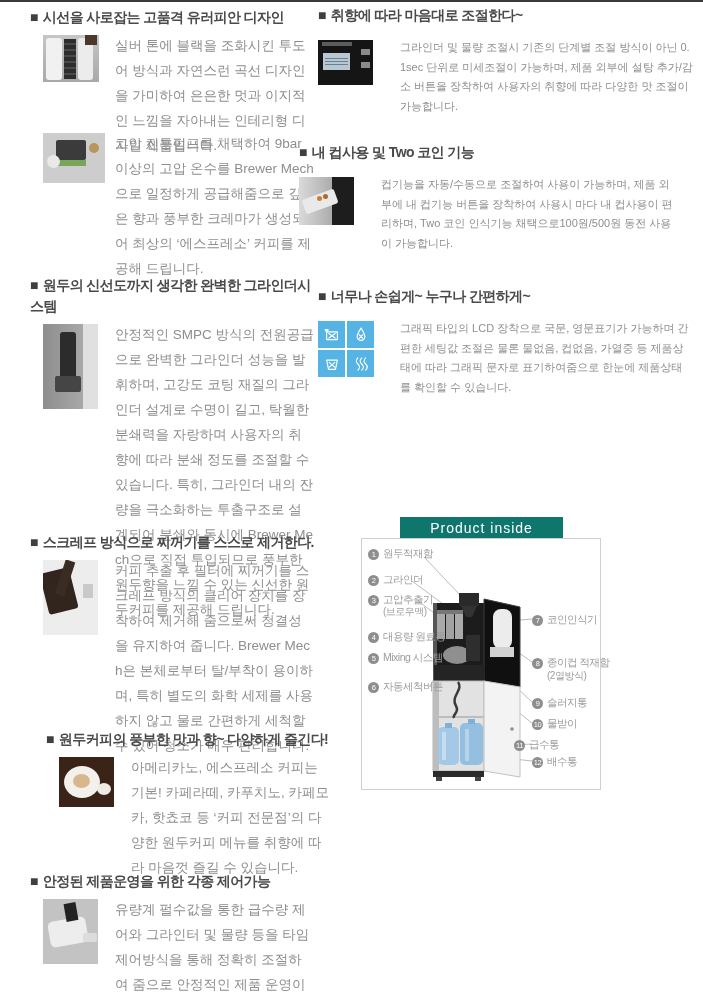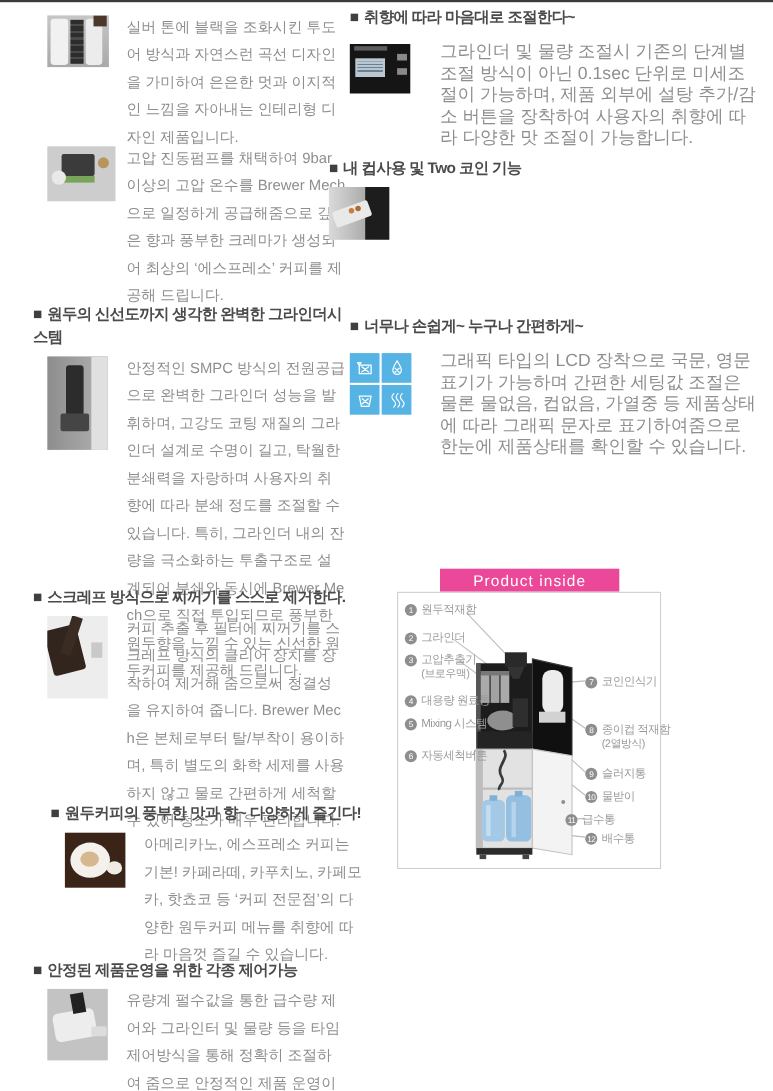--- a/index.html
+++ b/index.html
@@ -10,21 +10,21 @@
   .sec { position:absolute; }
   .sec h3 { margin:0; font-size:14px; font-weight:bold; color:#4a4a4a;
             letter-spacing:-0.6px; line-height:21px; word-break:break-all; }
   .blt { margin-right:5px; color:#3f3f3f; }
   .content { position:relative; margin-top:5px; }
   .photo { position:absolute; top:2px; overflow:hidden; }
   .lsec .photo { left:13px; }
   .rsec .photo { left:0; }
   .body { margin:0; color:#8e8e8e; word-break:break-all; }
   .lsec .body { margin-left:85px; font-size:13.5px; line-height:25px; width:200px; }
-  .rsec .body { margin-left:82px; font-size:16px; line-height:19.5px; width:293px;margin-top:12px; }
+  .rsec .body { margin-left:82px; font-size:11px; line-height:19.5px; width:293px;margin-top:12px; }
   .photo, .photo * { box-sizing:border-box; }
   .photo div { position:absolute; }
 
   
   .ph-machine { width:56px; height:47px; background:linear-gradient(#c6c6c6,#a9a9a9); }
   .ph-machine .p1 { left:3px; top:3px; width:16px; height:42px; background:#f1f1f1; border-radius:3px; }
   .ph-machine .p2 { left:21px; top:4px; width:12px; height:40px; background:repeating-linear-gradient(#2d2d2d 0 4px,#4a4a4a 4px 6px); }
   .ph-machine .p3 { left:35px; top:3px; width:15px; height:42px; background:#ececec; border-radius:3px; }
   .ph-machine .p4 { left:42px; top:0; width:12px; height:10px; background:#4b382b; }
 
@@ -68,37 +68,38 @@
   .ph-cupmech .m4 { left:24px; top:17px; width:5px; height:5px; background:#b06a2e; border-radius:50%; }
 
   
   .icon-grid { position:absolute; left:0; top:2px; width:56px; height:56px;
                display:grid; grid-template-columns:27px 27px; grid-template-rows:27px 27px; gap:2px; }
   .tile { background:#55b4e4; display:flex; align-items:center; justify-content:center; }
   .tile svg { stroke:#fff; fill:none; stroke-width:1.5; stroke-linecap:round; stroke-linejoin:round; }
 
   
   .diagram-bar { position:absolute; left:400px; top:517px; width:163px; height:21px;
-                 background:#ec4899; color:#fff; font-size:14px; letter-spacing:1px;
+                 background:#0f766e; color:#fff; font-size:14px; letter-spacing:1px;
                  display:flex; align-items:center; justify-content:center; }
   .diagram-box { position:absolute; left:361px; top:538px; width:238px; height:250px;
                  border:1px solid #cfcfcf; background:#fff; }
   .callout { position:absolute; display:flex; align-items:center; gap:4px;
              font-size:10.5px; color:#9b9b9b; letter-spacing:-0.5px; white-space:nowrap; }
   .cnum { display:inline-block; width:11px; height:11px; border-radius:50%; background:#8e8e8e;
           color:#fff; font-size:7.5px; line-height:11px; text-align:center; flex:none; }
   .cl2 { position:absolute; font-size:10px; color:#9b9b9b; white-space:nowrap; letter-spacing:-0.5px; }
 </style>
 </head>
 <body>
 
 <div class="page">
   <div class="topbar"></div>
 
   <section class="sec lsec" style="left:30px;top:7px;width:285px">
+    <h3><span class="blt">■</span><span>시선을 사로잡는 고품격 유러피안 디자인</span></h3>
     <div class="content">
       <div class="photo ph-machine">
           <div class="p1"></div>
           <div class="p2"></div>
           <div class="p3"></div>
           <div class="p4"></div>
         </div>
       <p class="body">실버 톤에 블랙을 조화시킨 투도어 방식과 자연스런 곡선 디자인을 가미하여 은은한 멋과 이지적인 느낌을 자아내는 인테리형 디자인 제품입니다.</p>
     </div>
   </section>
@@ -179,20 +180,21 @@
 
   <section class="sec rsec" style="left:299px;top:142px;width:380px">
     <h3><span class="blt">■</span><span>내 컵사용 및 Two 코인 기능</span></h3>
     <div class="content">
       <div class="photo ph-cupmech">
           <div class="m1"></div>
           <div class="m2"></div>
           <div class="m3"></div>
           <div class="m4"></div>
         </div>
+      <p class="body">컵기능을 자동/수동으로 조절하여 사용이 가능하며, 제품 외부에 내 컵기능 버튼을 장착하여 사용시 마다 내 컵사용이 편리하며, Two 코인 인식기능 채택으로100원/500원 동전 사용이 가능합니다.</p>
     </div>
   </section>
 
   <section class="sec rsec" style="left:318px;top:286px;width:380px">
     <h3><span class="blt">■</span><span>너무나 손쉽게~ 누구나 간편하게~</span></h3>
     <div class="content" style="min-height:60px">
       <div class="icon-grid">
         <div class="tile">
           <svg width="20" height="20" viewBox="0 0 26 26">
               <path d="M6 9 h14 v10 h-14 z"></path>

